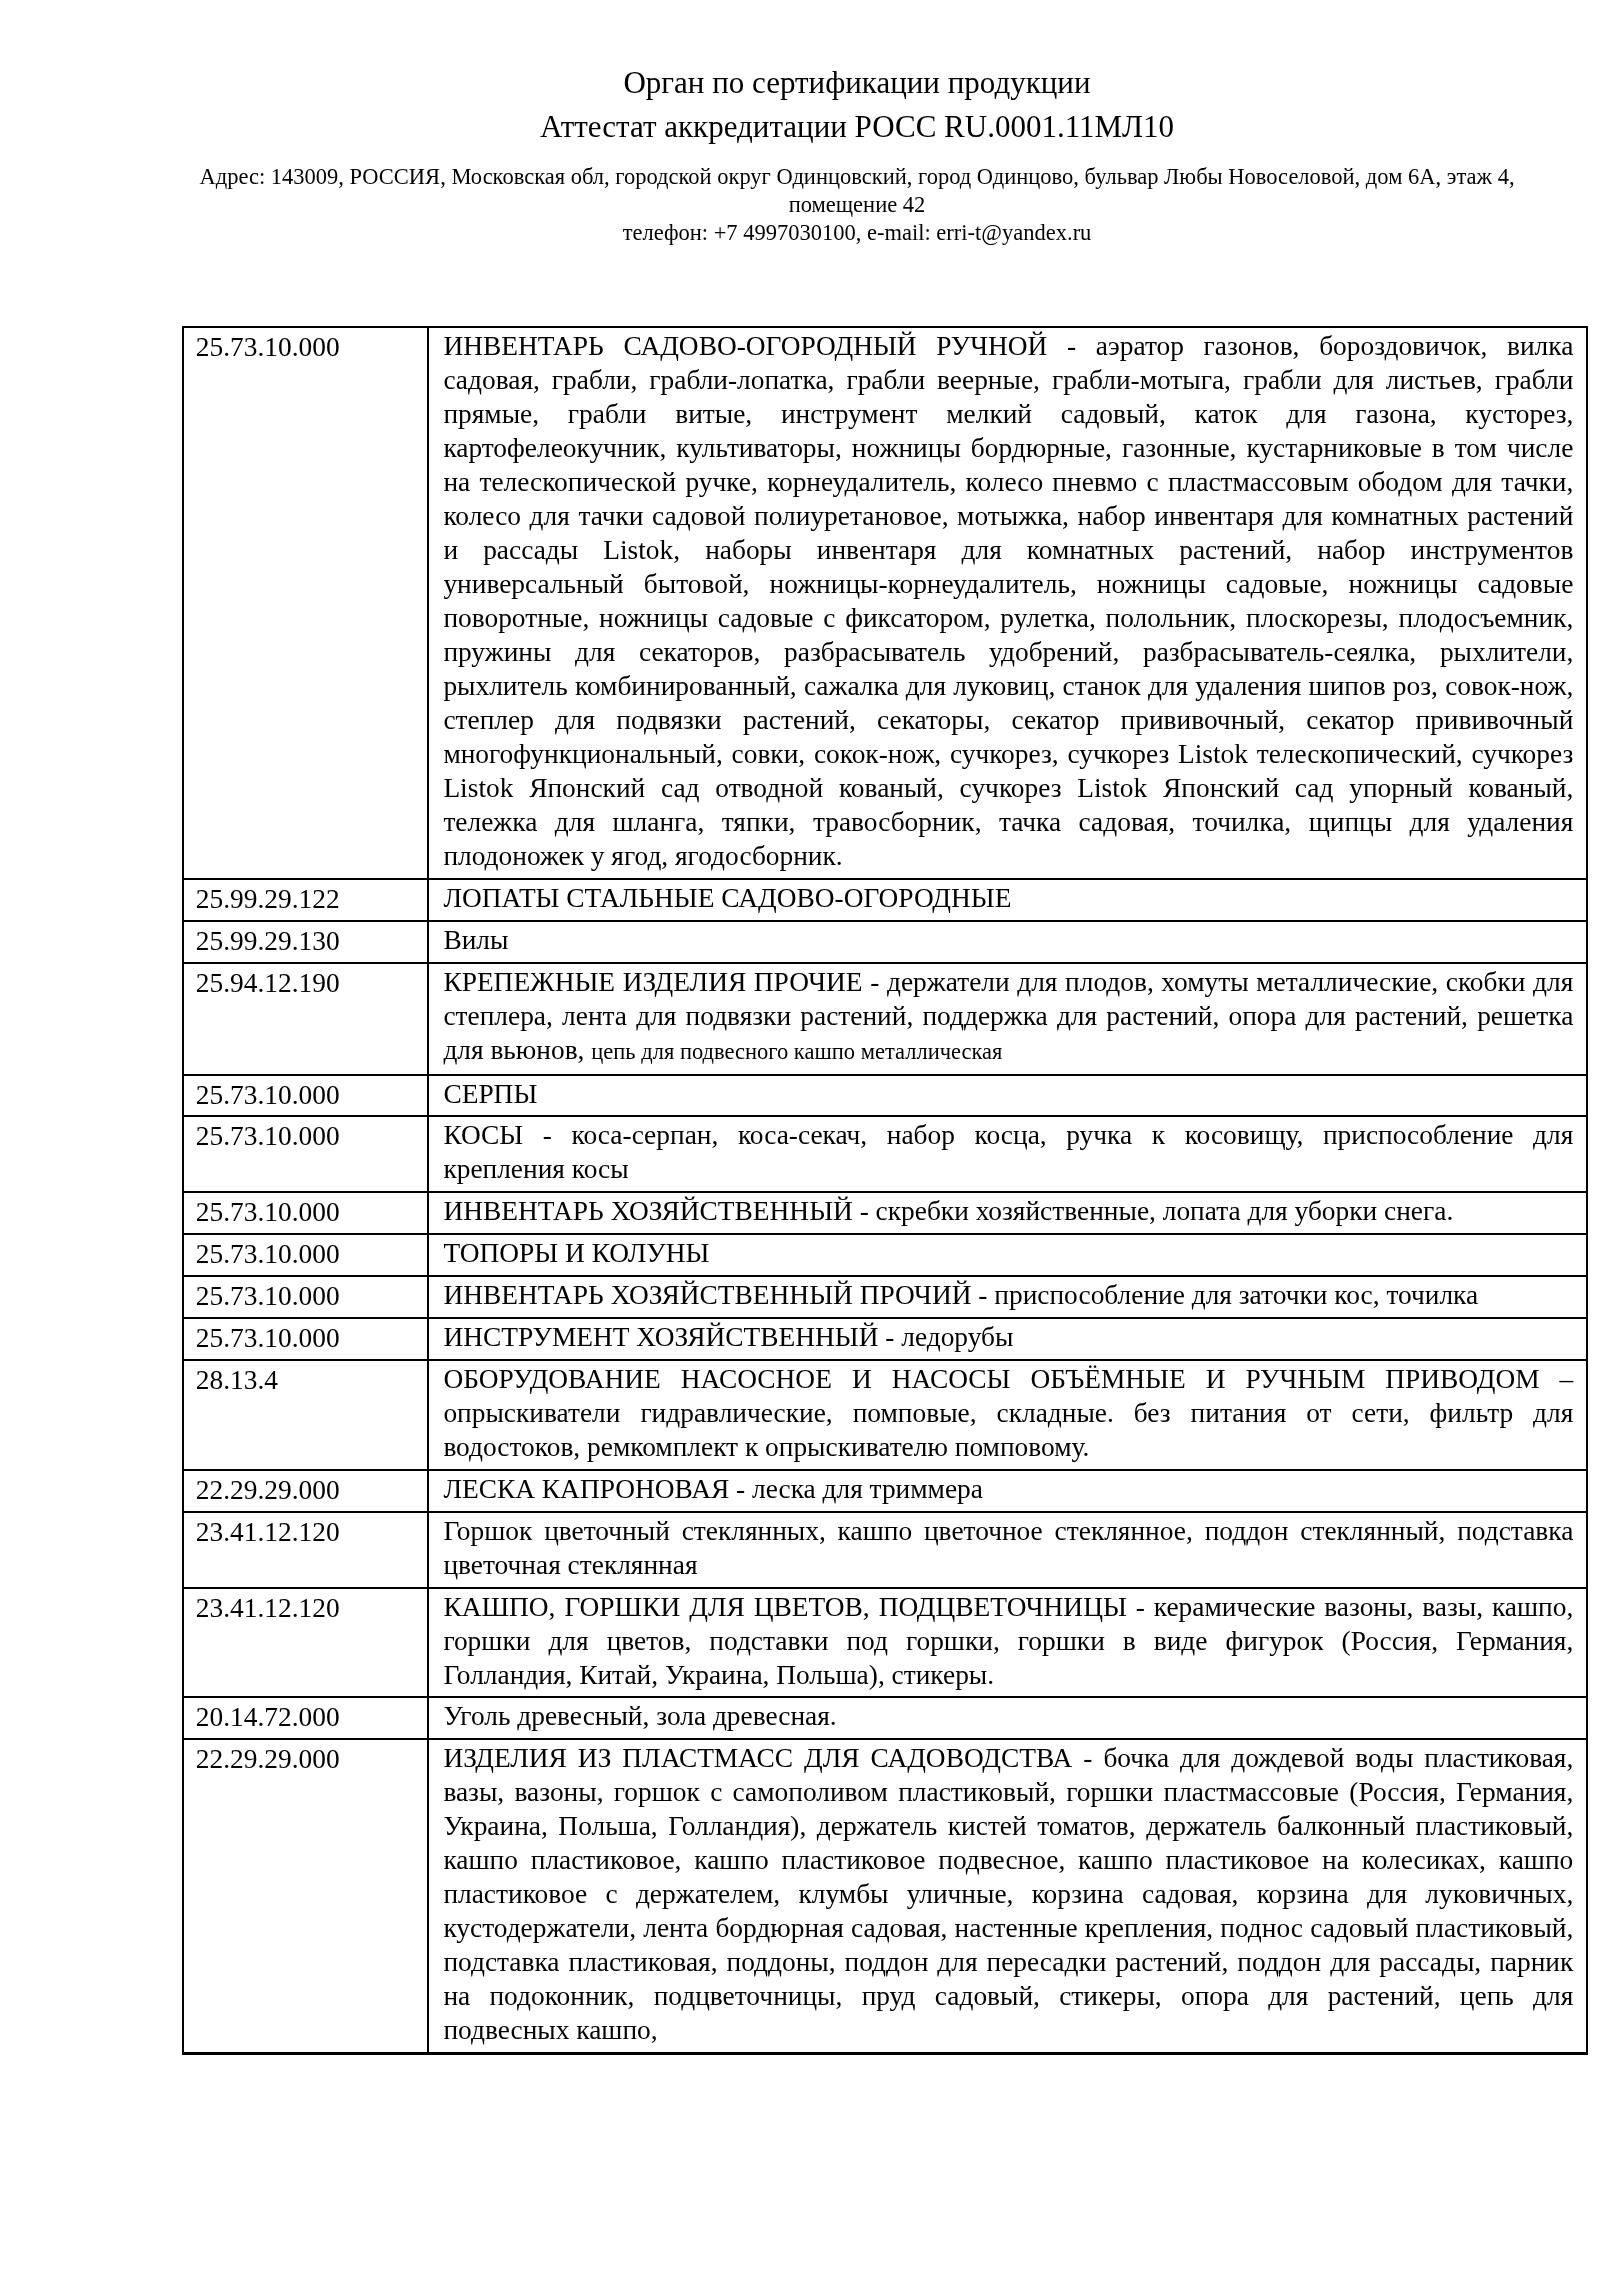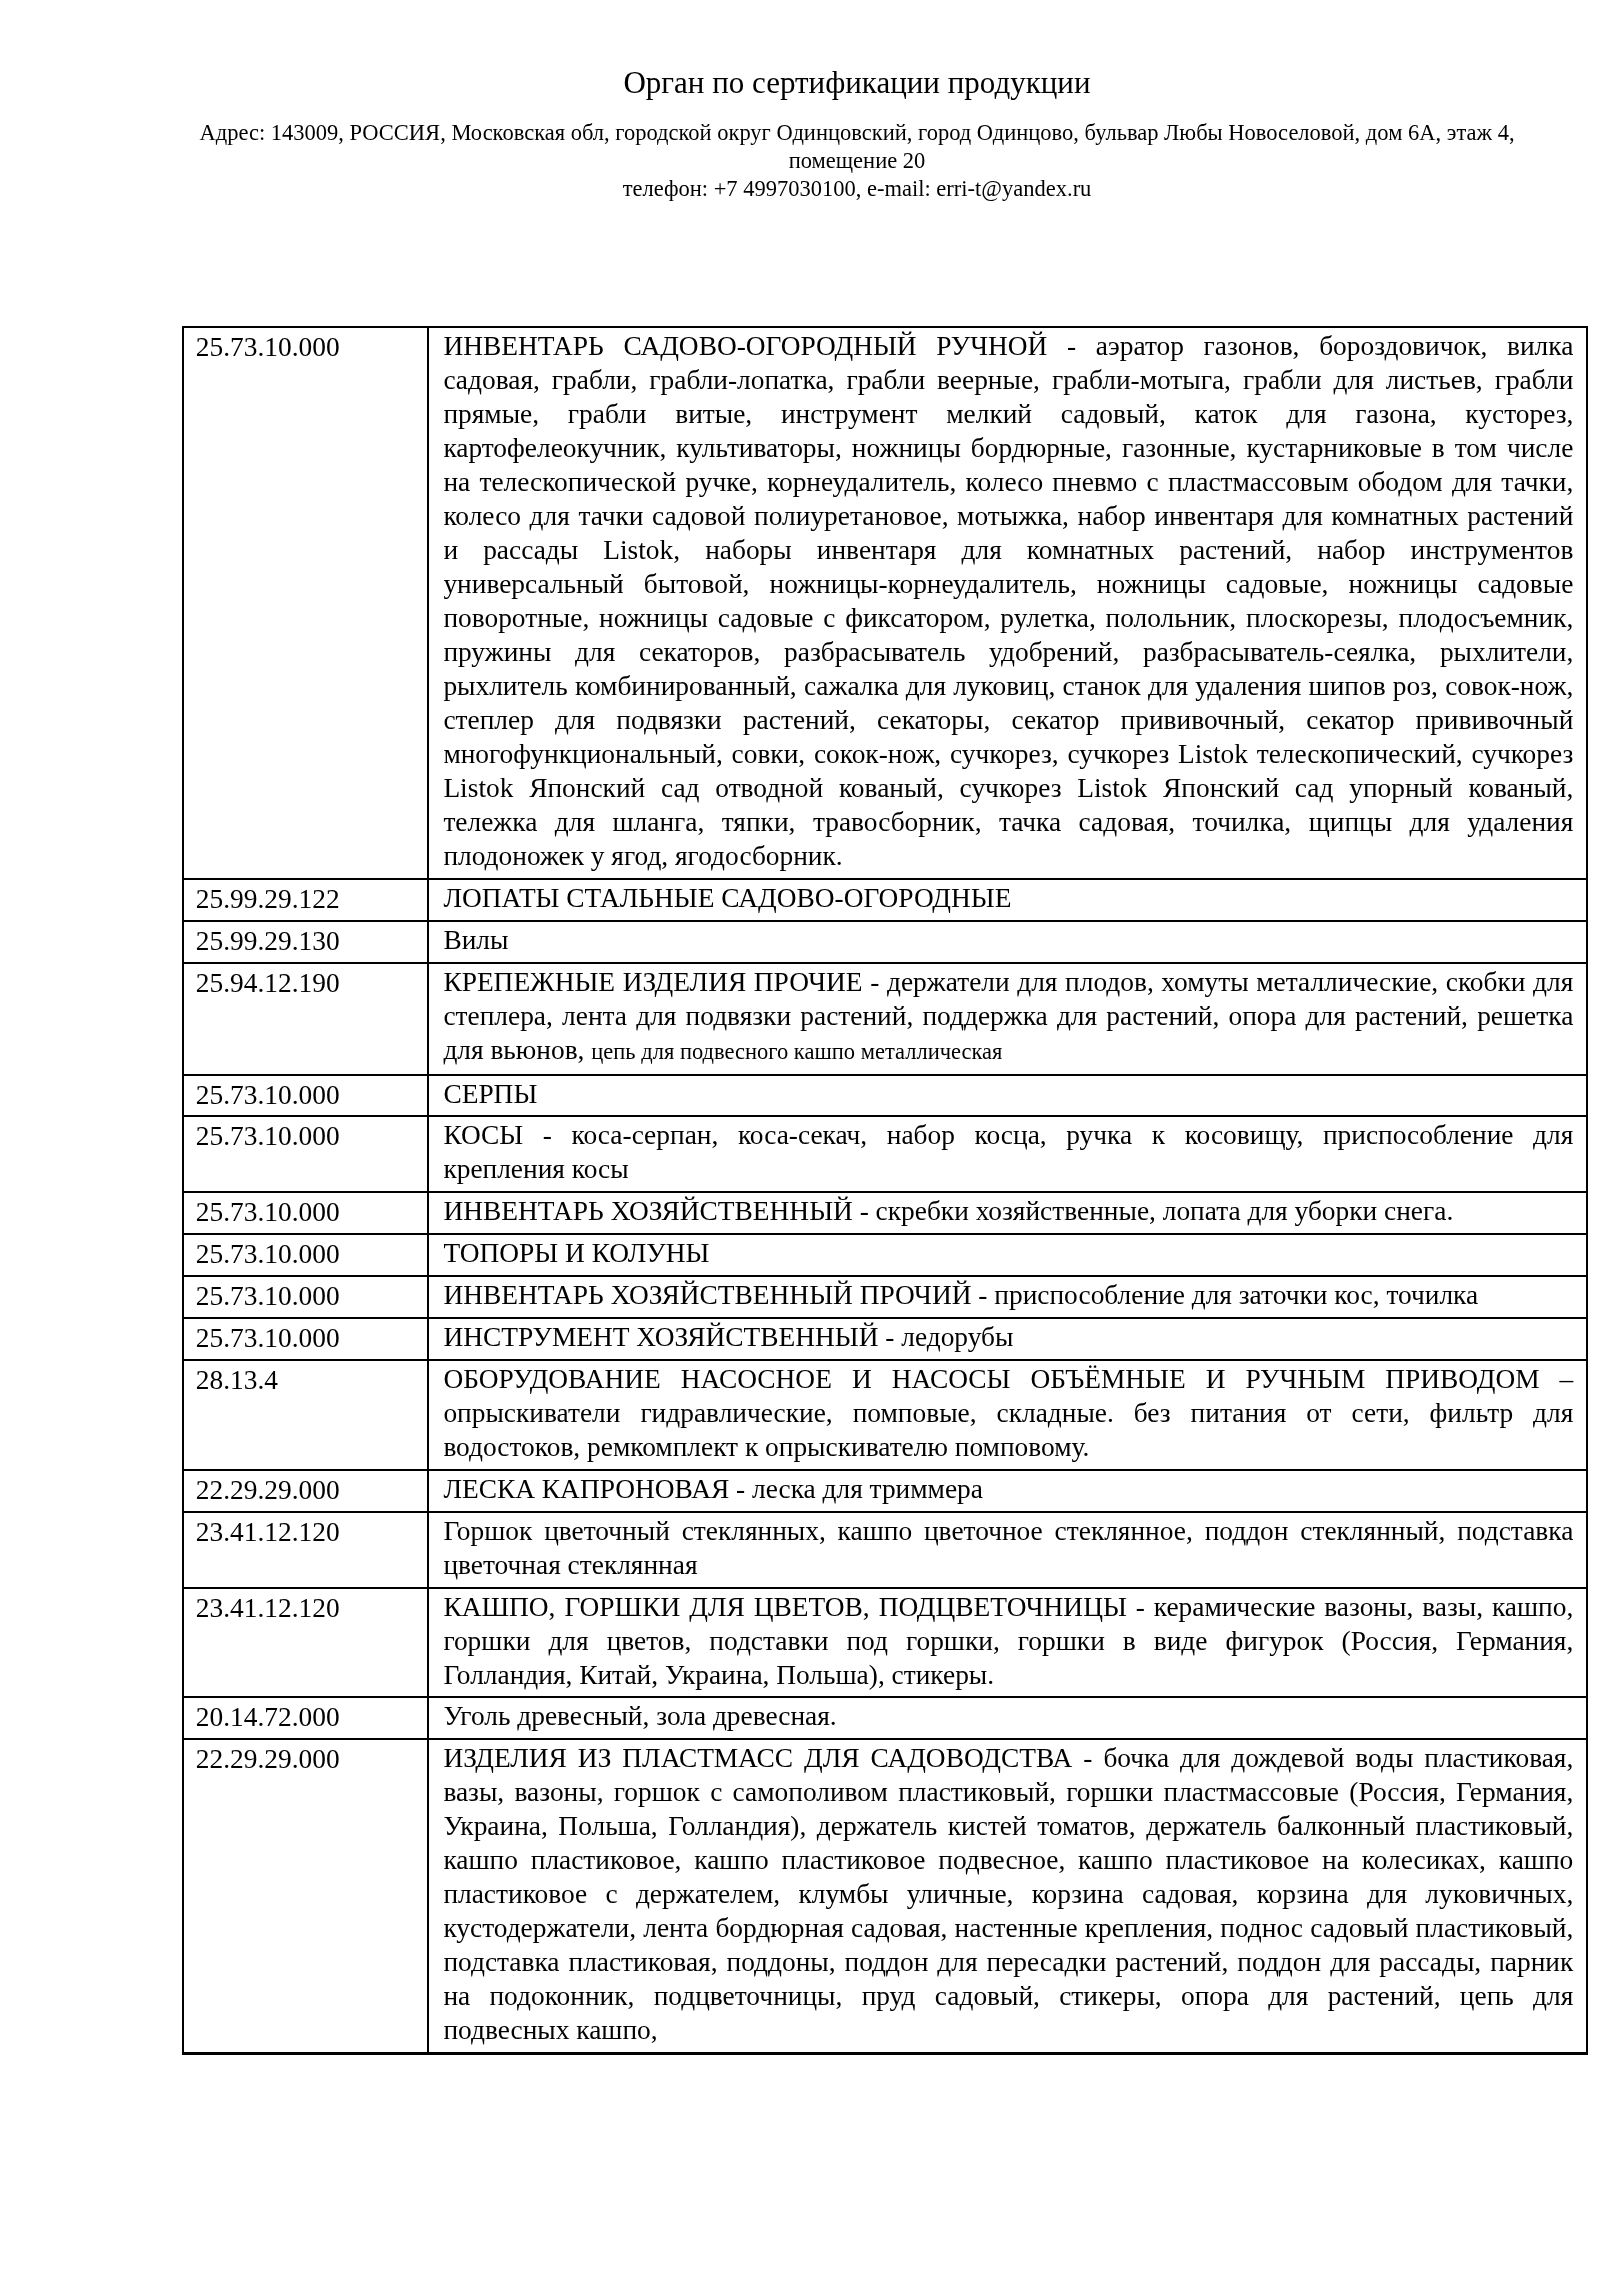--- a/index.html
+++ b/index.html
@@ -73,22 +73,23 @@
     font-size: 22.5px;
   }
 </style>
 </head>
 <body>
 
 <div class="page">
 
   <div class="header">
     <div class="big-line">Орган по сертификации продукции</div>
+    <div class="big-line">Аттестат аккредитации РОСС RU.0001.11МЛ10</div>
     <div class="small-line first">Адрес: 143009, РОССИЯ, Московская обл, городской округ Одинцовский, город Одинцово, бульвар Любы Новоселовой, дом 6А, этаж 4,</div>
-    <div class="small-line">помещение 20</div>
+    <div class="small-line">помещение 42</div>
     <div class="small-line">телефон: +7 4997030100, e-mail: erri-t@yandex.ru</div>
   </div>
 
   <table class="codes">
     <tbody>
         <tr>
           <td class="code-cell">25.73.10.000</td>
           <td class="desc-cell"><span>ИНВЕНТАРЬ САДОВО-ОГОРОДНЫЙ РУЧНОЙ - аэратор газонов, бороздовичок, вилка садовая, грабли, грабли-лопатка, грабли веерные, грабли-мотыга, грабли для листьев, грабли прямые, грабли витые, инструмент мелкий садовый, каток для газона, кусторез, картофелеокучник, культиваторы, ножницы бордюрные, газонные, кустарниковые в том числе на телескопической ручке, корнеудалитель, колесо пневмо с пластмассовым ободом для тачки, колесо  для тачки садовой полиуретановое, мотыжка, набор инвентаря для комнатных растений и рассады Listok, наборы инвентаря для комнатных растений, набор инструментов универсальный бытовой, ножницы-корнеудалитель, ножницы садовые, ножницы садовые поворотные, ножницы садовые с фиксатором, рулетка, полольник, плоскорезы, плодосъемник, пружины для секаторов, разбрасыватель удобрений, разбрасыватель-сеялка, рыхлители, рыхлитель комбинированный, сажалка для луковиц, станок для удаления шипов роз, совок-нож, степлер для подвязки растений, секаторы, секатор прививочный, секатор прививочный многофункциональный, совки, сокок-нож, сучкорез, сучкорез Listok телескопический, сучкорез Listok Японский сад отводной кованый, сучкорез Listok Японский сад упорный кованый, тележка для шланга, тяпки, травосборник, тачка садовая, точилка, щипцы для удаления плодоножек у ягод, ягодосборник.</span></td>
         </tr>
         <tr>

